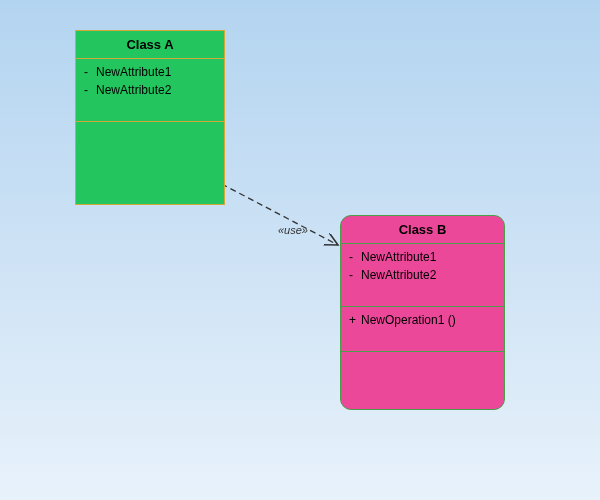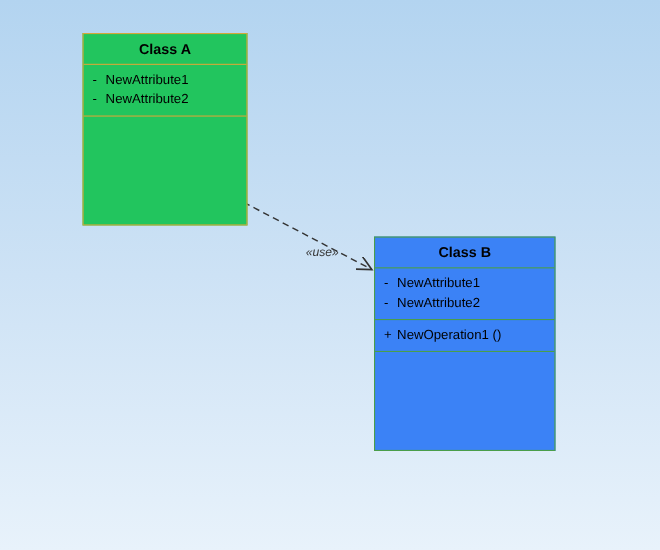--- a/index.html
+++ b/index.html
@@ -24,35 +24,36 @@
       width: 150px;
       height: 175px;
       background: #22c55e;
       border-color: #d4a838;
     }
     .class-b {
       left: 340px;
       top: 215px;
       width: 165px;
       height: 195px;
-      background: #3b82f6;
+      background: #ec4899;
       border-color: #4a9e4a;
+      border-radius: 11px;
     }
     .class-header {
       text-align: center;
       font-weight: bold;
       padding: 6px 4px;
       border-bottom: 1px solid;
       font-size: 13px;
     }
     .class-a .class-header, .class-a .class-section { border-color: #d4a838; }
     .class-b .class-header, .class-b .class-section { border-color: #4a9e4a; }
     .class-section {
       border-bottom: 1px solid;
-      padding: 4px 8px 6px 8px;
+      padding: 4px 8px 22px 8px;
       min-height: 20px;
     }
     .class-section:last-child { border-bottom: none; flex: 1; }
     .class-row {
       padding: 2px 0;
       white-space: nowrap;
     }
     .vis { display: inline-block; width: 12px; }
     .stereotype {
       position: absolute;

